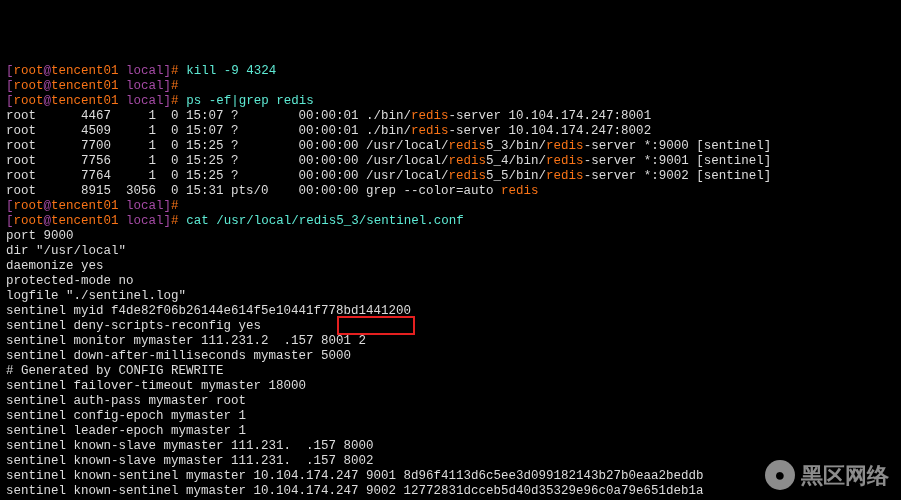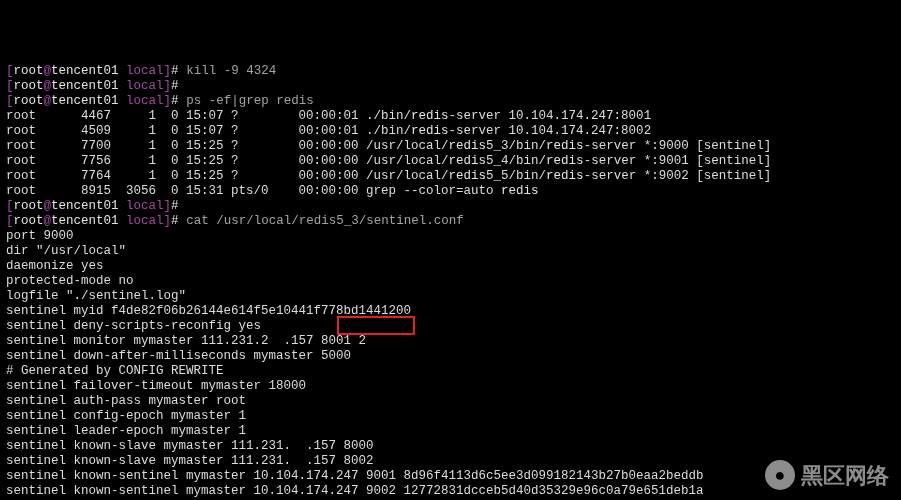--- a/index.html
+++ b/index.html
@@ -10,22 +10,22 @@
       font-size: 12.5px;
       line-height: 15px;
       padding: 4px 6px;
       width: 901px;
       height: 500px;
       overflow: hidden;
       position: relative;
       white-space: pre;
     }
     .line { white-space: pre; }
-    .red { color: #e5e5e5; }
-    .white { color: #a3a3a3; }
+    .red { color: #f97316; }
+    .white { color: #5eead4; }
     .purple { color: #a44aa4; }
     .underline { }
     .highlight-box {
       position: absolute;
       border: 2px solid #e52020;
       pointer-events: none;
     }
     .watermark {
       position: absolute;
       right: 12px;

